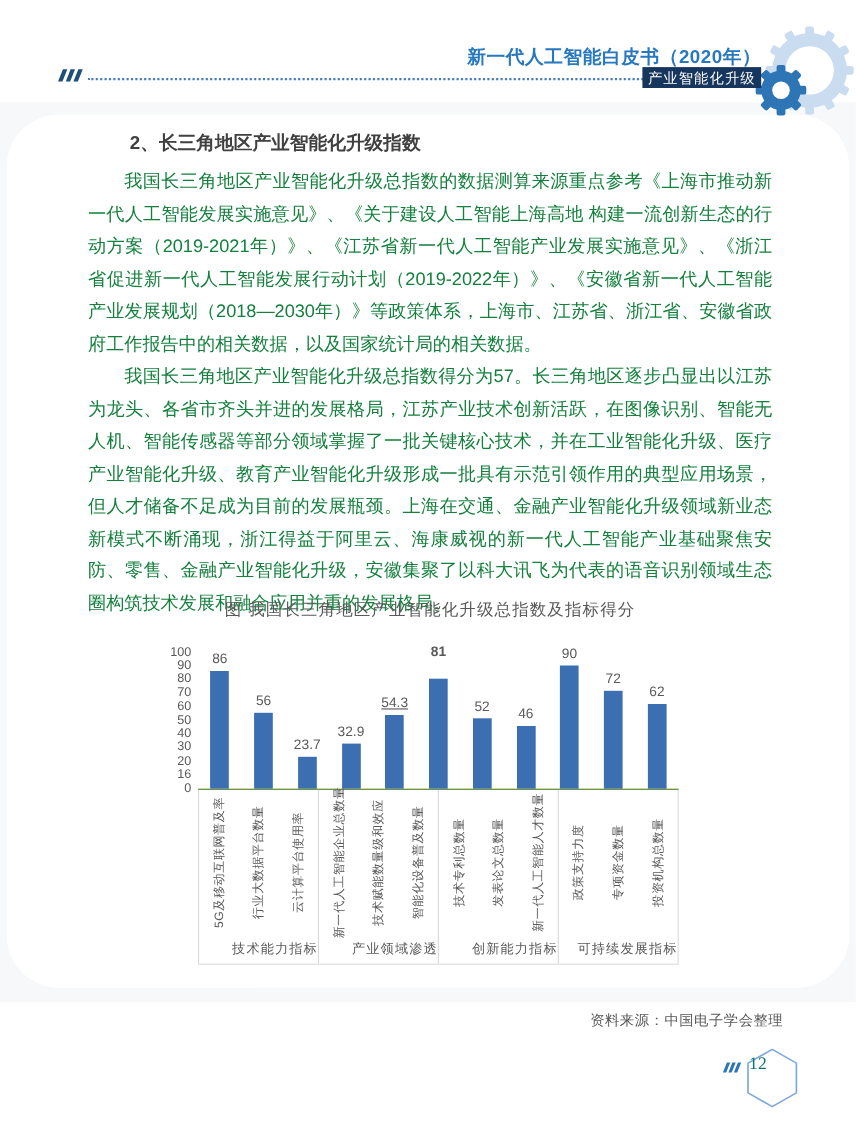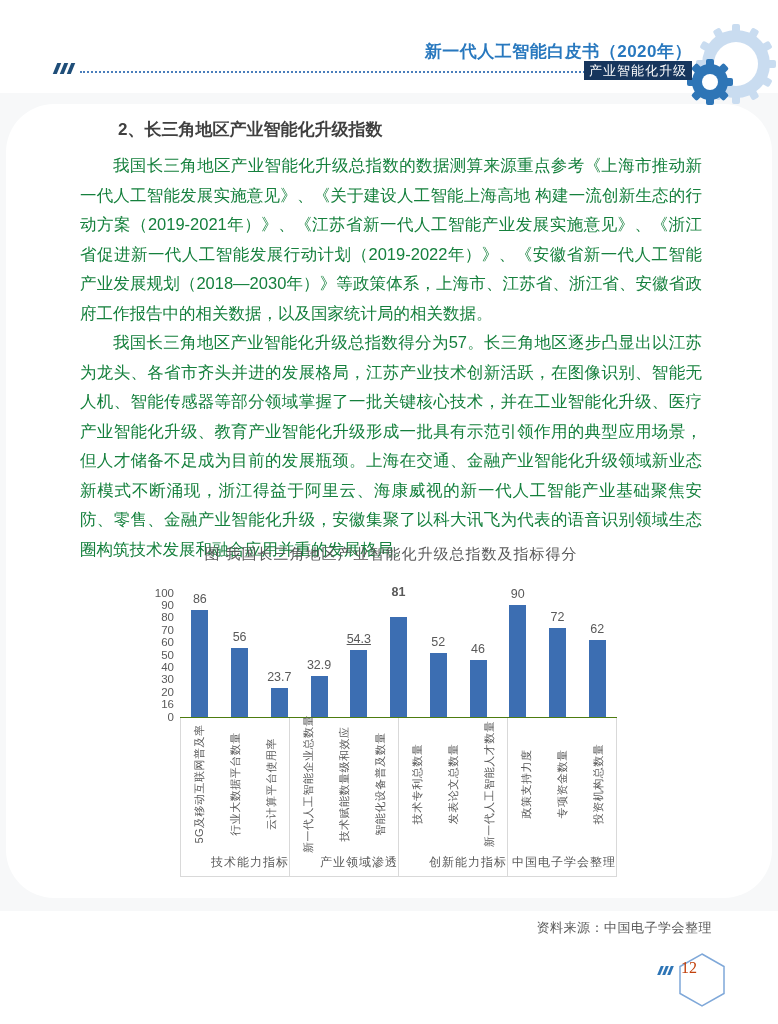--- a/index.html
+++ b/index.html
@@ -80,21 +80,21 @@
     position:absolute;top:919px;right:66px;z-index:5;
     font-size:13px;color:#595959;letter-spacing:.5px;
   }
   .page-marker{position:absolute;left:655px;top:950px;width:90px;height:50px;z-index:5;}
   .hex-svg{position:absolute;left:23px;top:3px;}
   .ftr-slashes{position:absolute;left:4px;top:16px;display:flex;gap:2px;}
   .ftr-slashes i{display:block;width:3px;height:9px;background:#2e75b6;transform:skewX(-22deg);}
   .page-num{
     position:absolute;left:26px;top:9px;
     font-family:"Liberation Serif","DejaVu Serif",serif;
-    font-size:16px;color:#c2410c;text-align:right;
+    font-size:16px;color:#0f766e;text-align:right;
   }
 </style>
 </head>
 <body>
 
 <div class="page">
 
   <div class="gray-band"></div>
   <div class="white-card"></div>
 
@@ -253,21 +253,21 @@
             <div class="cat-cell">
               <span>政策支持力度</span>
             </div>
             <div class="cat-cell">
               <span>专项资金数量</span>
             </div>
             <div class="cat-cell">
               <span>投资机构总数量</span>
             </div>
           </div>
-          <div class="glabel">中国电子学会整理</div>
+          <div class="glabel">可持续发展指标</div>
         </div>
       </div>
   </div>
 
   <div class="source">资料来源：中国电子学会整理</div>
 
   <div class="page-marker">
     <svg class="hex-svg" width="48" height="54" viewBox="0 0 48 54">
       <polygon points="24,1 46,13.5 46,40.5 24,53 2,40.5 2,13.5" fill="none" stroke="#7fa8d9" stroke-width="1.5"></polygon>
     </svg>

